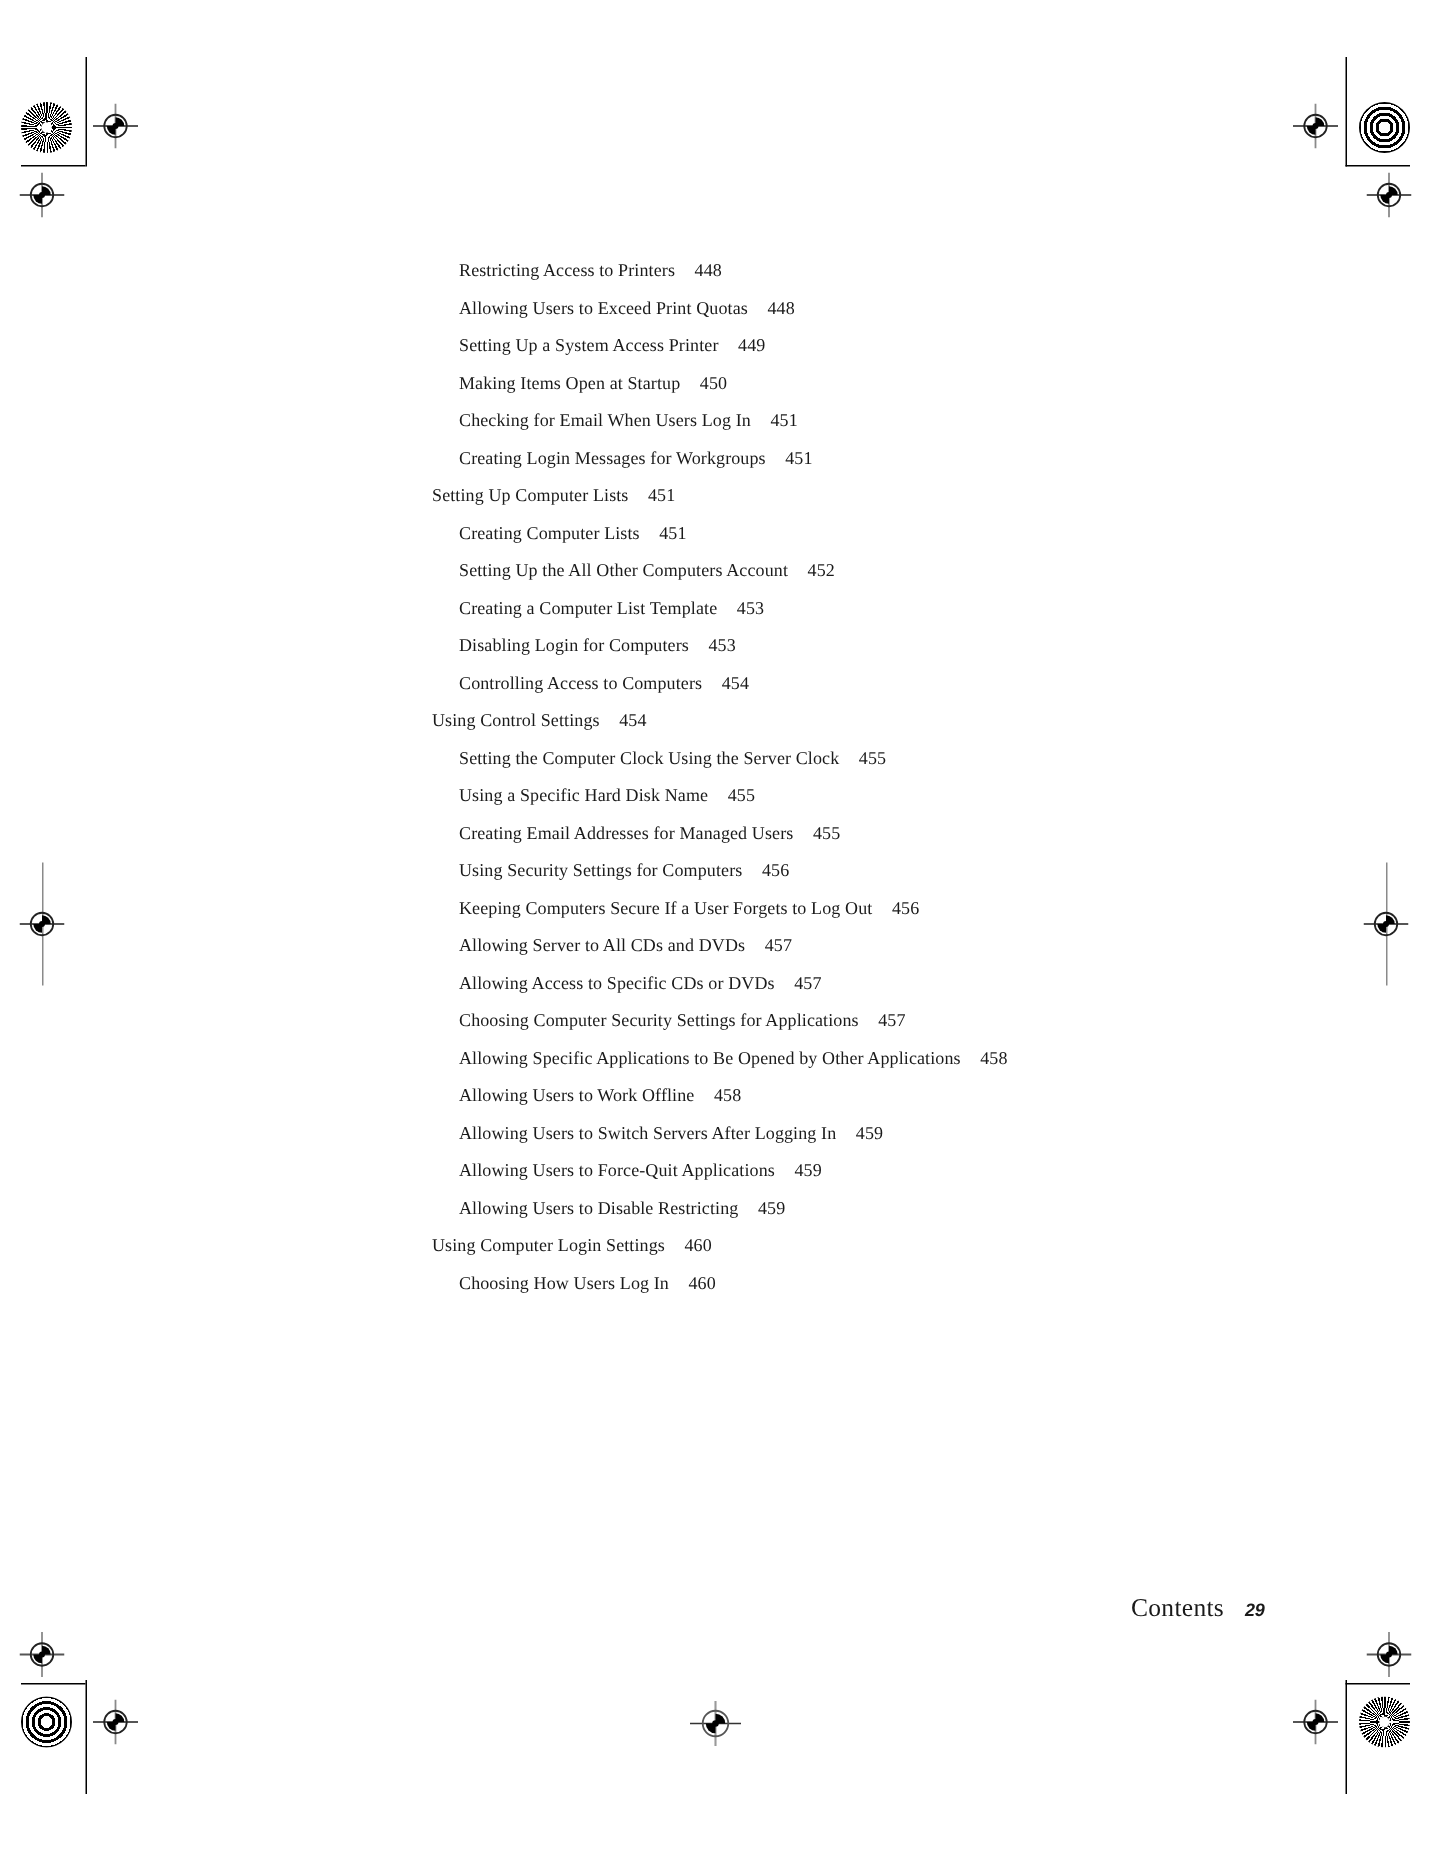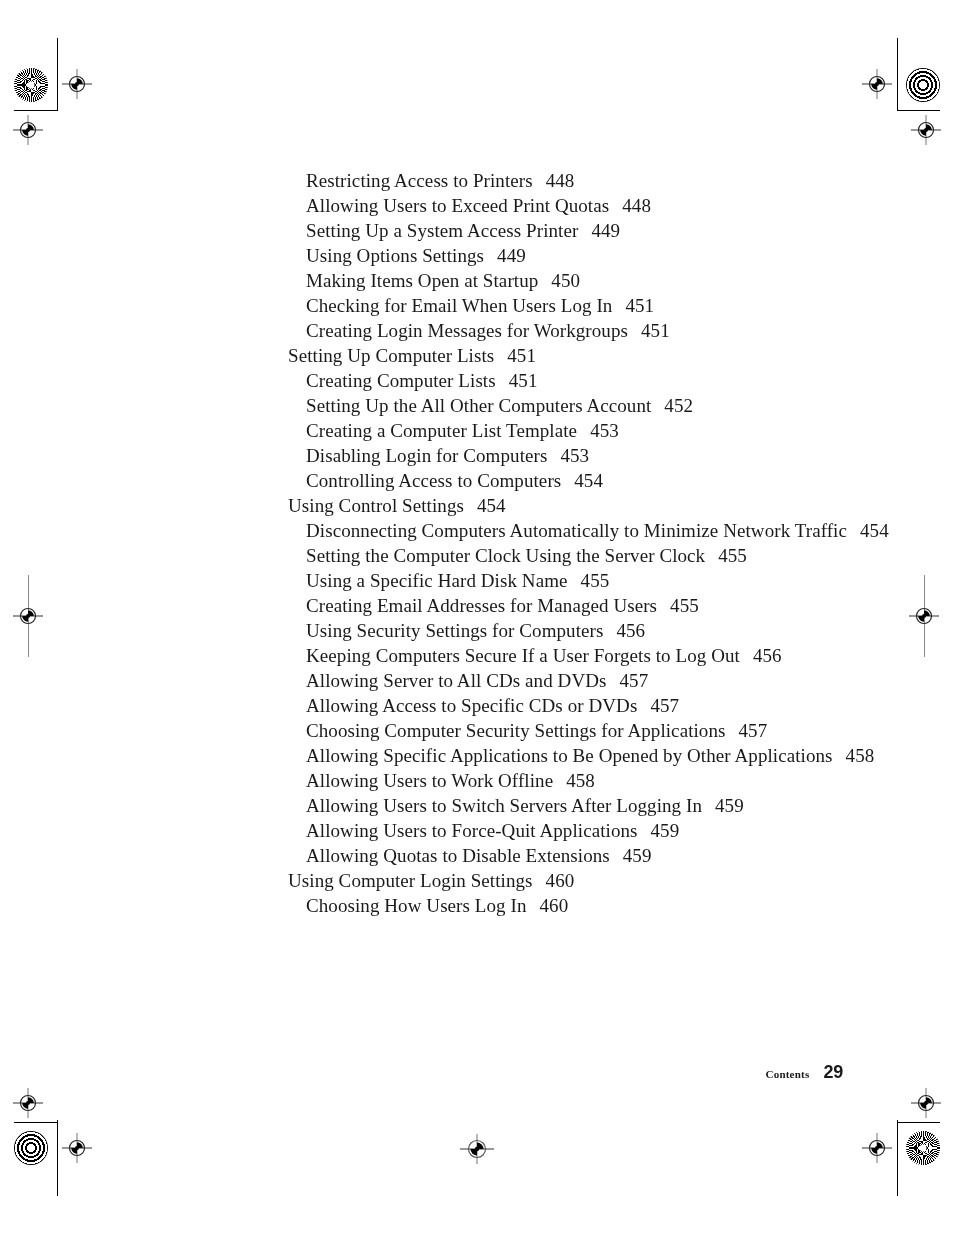--- a/index.html
+++ b/index.html
@@ -53,46 +53,46 @@
   }
 
   
   .toc {
     position: absolute;
     left: 288px;
     top: 168px;
     width: 620px;
   }
   .toc-entry {
-    font-size: 19px;
+    font-size: 12px;
     line-height: 25px;
     white-space: nowrap;
     letter-spacing: 0.08px;
   }
   .toc-entry.lvl2 { padding-left: 18px; }
   .toc-page { padding-left: 13px; }
 
   .footer {
     position: absolute;
     left: 0;
     top: 1062px;
     width: 843px;
     text-align: right;
   }
   .footer-label {
-    font-size: 11px;
+    font-size: 17px;
     letter-spacing: 0.2px;
-    font-weight: bold;
   }
   .footer-page {
     font-family: "Liberation Sans", "DejaVu Sans", sans-serif;
-    font-size: 18px;
+    font-size: 12px;
     font-weight: bold;
     padding-left: 14px;
     letter-spacing: -0.2px;
+    font-style: italic;
   }
 </style>
 </head>
 <body>
 
 <div class="marks">
 
   <div class="crop-black" style="left:57px;  top:38px;   height:73px;"></div>
   <div class="crop-black" style="left:897px; top:38px;   height:73px;"></div>
   <div class="crop-black" style="left:57px;  top:1120px; height:76px;"></div>
@@ -199,44 +199,42 @@
     <path d="M17 23.5 A6.5 6.5 0 0 1 10.5 17 L17 17 Z" fill="#000"></path>
     <circle cx="17" cy="17" r="2.2" fill="#000"></circle>
   </svg>
 
 </div>
 
 <div class="toc">
     <div class="toc-entry lvl2"><span>Restricting Access to Printers</span><span class="toc-page">448</span></div>
     <div class="toc-entry lvl2"><span>Allowing Users to Exceed Print Quotas</span><span class="toc-page">448</span></div>
     <div class="toc-entry lvl2"><span>Setting Up a System Access Printer</span><span class="toc-page">449</span></div>
-    <div class="toc-entry lvl2"><span>Using Options Settings</span><span class="toc-page">449</span></div>
     <div class="toc-entry lvl2"><span>Making Items Open at Startup</span><span class="toc-page">450</span></div>
     <div class="toc-entry lvl2"><span>Checking for Email When Users Log In</span><span class="toc-page">451</span></div>
     <div class="toc-entry lvl2"><span>Creating Login Messages for Workgroups</span><span class="toc-page">451</span></div>
     <div class="toc-entry"><span>Setting Up Computer Lists</span><span class="toc-page">451</span></div>
     <div class="toc-entry lvl2"><span>Creating Computer Lists</span><span class="toc-page">451</span></div>
     <div class="toc-entry lvl2"><span>Setting Up the All Other Computers Account</span><span class="toc-page">452</span></div>
     <div class="toc-entry lvl2"><span>Creating a Computer List Template</span><span class="toc-page">453</span></div>
     <div class="toc-entry lvl2"><span>Disabling Login for Computers</span><span class="toc-page">453</span></div>
     <div class="toc-entry lvl2"><span>Controlling Access to Computers</span><span class="toc-page">454</span></div>
     <div class="toc-entry"><span>Using Control Settings</span><span class="toc-page">454</span></div>
-    <div class="toc-entry lvl2"><span>Disconnecting Computers Automatically to Minimize Network Traffic</span><span class="toc-page">454</span></div>
     <div class="toc-entry lvl2"><span>Setting the Computer Clock Using the Server Clock</span><span class="toc-page">455</span></div>
     <div class="toc-entry lvl2"><span>Using a Specific Hard Disk Name</span><span class="toc-page">455</span></div>
     <div class="toc-entry lvl2"><span>Creating Email Addresses for Managed Users</span><span class="toc-page">455</span></div>
     <div class="toc-entry lvl2"><span>Using Security Settings for Computers</span><span class="toc-page">456</span></div>
     <div class="toc-entry lvl2"><span>Keeping Computers Secure If a User Forgets to Log Out</span><span class="toc-page">456</span></div>
     <div class="toc-entry lvl2"><span>Allowing Server to All CDs and DVDs</span><span class="toc-page">457</span></div>
     <div class="toc-entry lvl2"><span>Allowing Access to Specific CDs or DVDs</span><span class="toc-page">457</span></div>
     <div class="toc-entry lvl2"><span>Choosing Computer Security Settings for Applications</span><span class="toc-page">457</span></div>
     <div class="toc-entry lvl2"><span>Allowing Specific Applications to Be Opened by Other Applications</span><span class="toc-page">458</span></div>
     <div class="toc-entry lvl2"><span>Allowing Users to Work Offline</span><span class="toc-page">458</span></div>
     <div class="toc-entry lvl2"><span>Allowing Users to Switch Servers After Logging In</span><span class="toc-page">459</span></div>
     <div class="toc-entry lvl2"><span>Allowing Users to Force-Quit Applications</span><span class="toc-page">459</span></div>
-    <div class="toc-entry lvl2"><span>Allowing Quotas to Disable Extensions</span><span class="toc-page">459</span></div>
+    <div class="toc-entry lvl2"><span>Allowing Users to Disable Restricting</span><span class="toc-page">459</span></div>
     <div class="toc-entry"><span>Using Computer Login Settings</span><span class="toc-page">460</span></div>
     <div class="toc-entry lvl2"><span>Choosing How Users Log In</span><span class="toc-page">460</span></div>
   </div>
 
 <div class="footer">
   <span class="footer-label">Contents</span><span class="footer-page">29</span>
 </div>
 
 </body></html>

